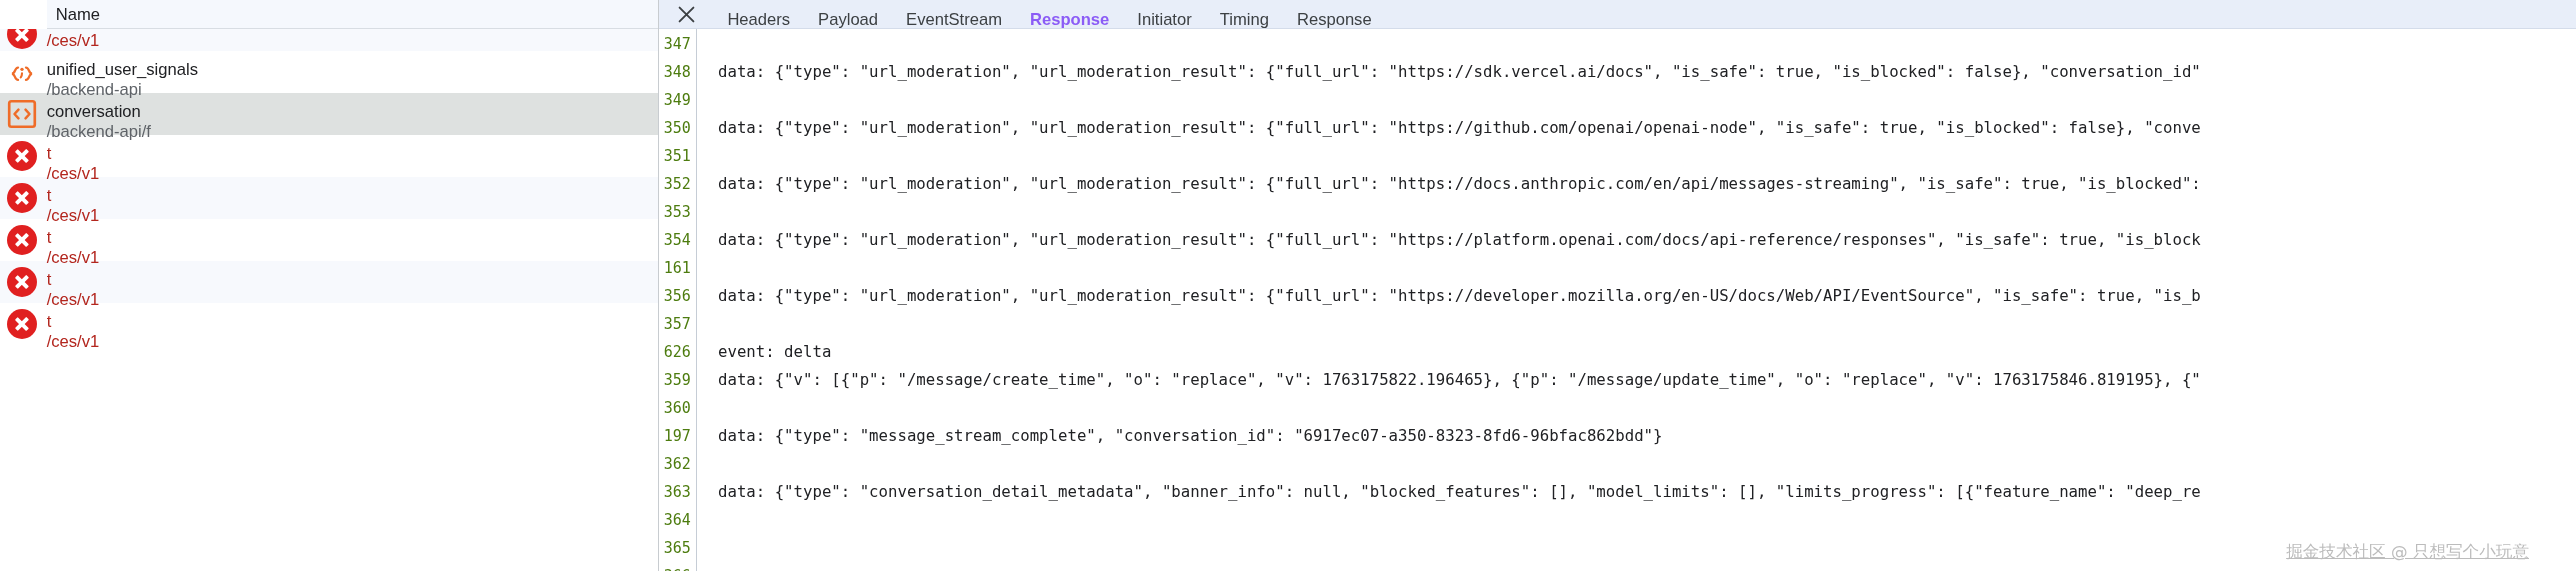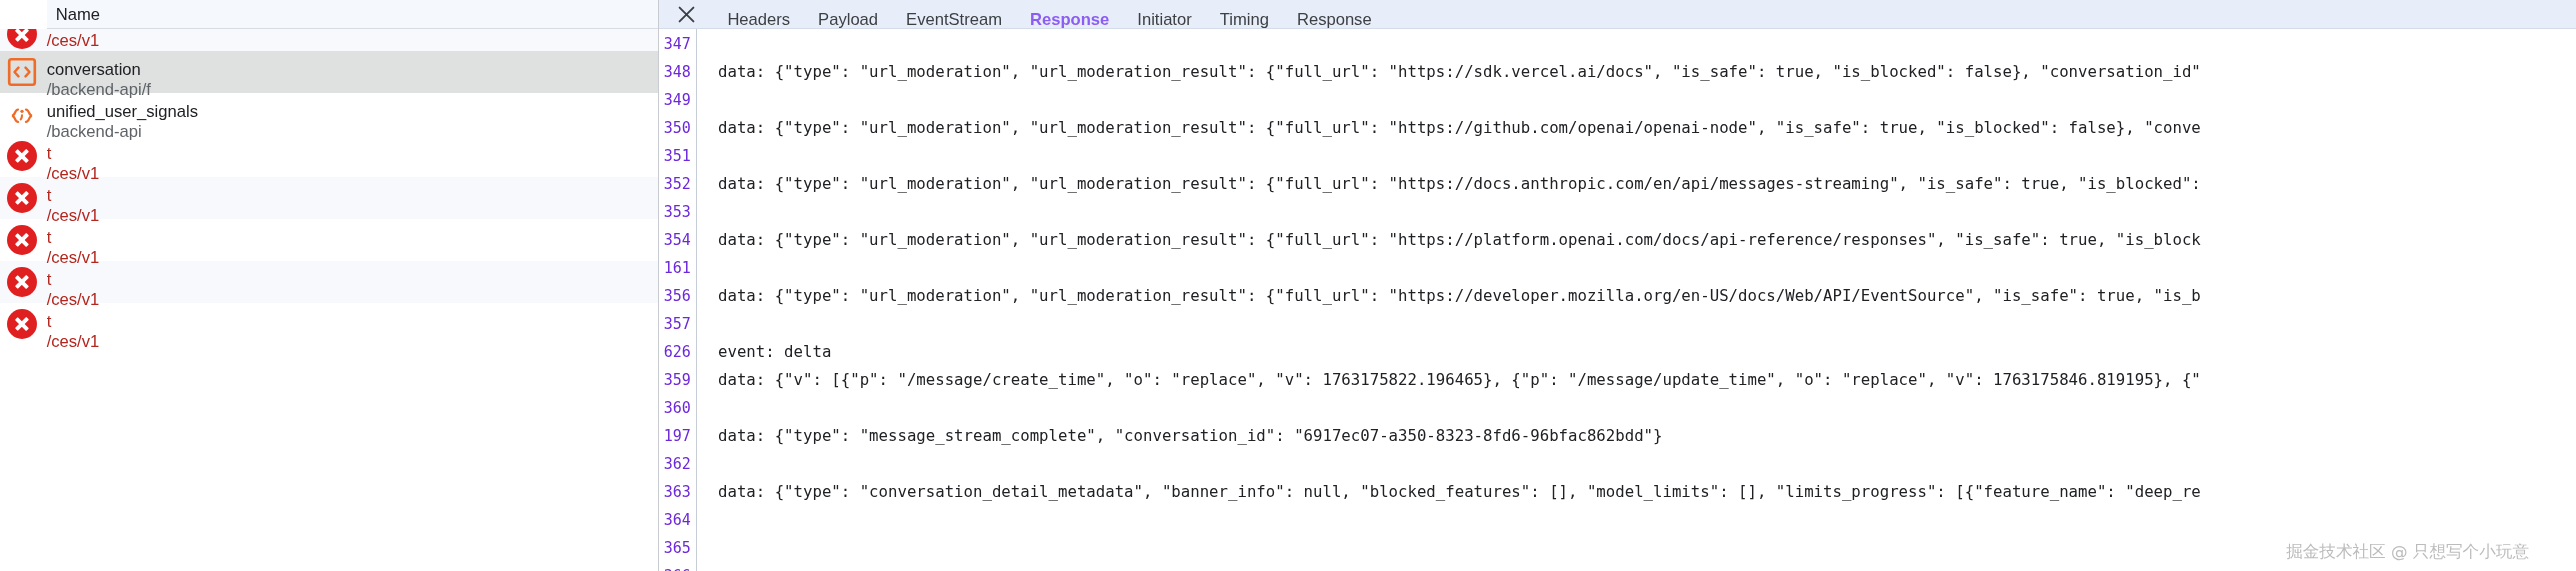--- a/index.html
+++ b/index.html
@@ -114,21 +114,21 @@
     border-right:0.9px solid #c6cdd6;
     box-sizing:border-box;
     padding-top:0.9px;
     text-align:right;
     position:relative;
   }
   .gutter .ln{
     font-family:"DejaVu Sans Mono","Liberation Mono",monospace;
     font-size:15px;
     line-height:28px;height:28px;
-    color:#6d28d9;
+    color:#4d7c0f;
     padding-right:5.2px;
     white-space:nowrap;
   }
   .code-lines{
     flex:1 1 auto;padding-top:0.9px;padding-left:21px;
     overflow:hidden;position:relative;
   }
   .code-lines .cl{
     font-family:"DejaVu Sans Mono","Liberation Mono",monospace;
     font-size:15.7px;
@@ -138,59 +138,60 @@
     overflow:hidden;
   }
 
   .watermark{
     position:absolute;right:47px;bottom:8.7px;
     font-size:16.6px;color:#bcbcbc;
     font-family:"DejaVu Sans","Liberation Sans",sans-serif;
     white-space:nowrap;
     pointer-events:none;
     text-shadow:0 0.9px 0 rgba(255,255,255,.9);
+    text-decoration:underline;
   }
 </style>
 </head>
 <body>
 
 <div class="app">
 
   <div class="left-panel">
     <div class="left-header">Name</div>
     <div class="req-list" id="req-list">
         <div class="req-row alt partial">
           <div class="req-icon">
             <span class="icon-error" style="margin-top: -9.6px;"></span>
           </div>
           <div class="req-text">
             <div class="req-path err">/ces/v1</div>
-          </div>
-        </div>
-        <div class="req-row selected">
-          <div class="req-icon"><span><svg class="icon-doc" viewBox="0 0 34 34" aria-hidden="true">
-                <rect x="2.5" y="2.5" width="29" height="29" rx="2.5" fill="none" stroke="#ef6c28" stroke-width="3"></rect>
-                <path d="M13 12 L8.5 17 L13 22" fill="none" stroke="#ef6c28" stroke-width="2.8" stroke-linecap="round" stroke-linejoin="round"></path>
-                <path d="M21 12 L25.5 17 L21 22" fill="none" stroke="#ef6c28" stroke-width="2.8" stroke-linecap="round" stroke-linejoin="round"></path>
-              </svg></span></div>
-          <div class="req-text">
-            <div class="req-name">conversation</div>
-            <div class="req-path">/backend-api/f</div>
           </div>
         </div>
         <div class="req-row">
           <div class="req-icon"><span><svg class="icon-json" viewBox="0 0 34 34" aria-hidden="true">
                 <path d="M12.5 5 C8.5 5 9.5 12 5.5 12 C9.5 12 8.5 19 12.5 19" fill="none" stroke="#ef6c28" stroke-width="2.6" stroke-linecap="round" transform="translate(0,7)"></path>
                 <path d="M21.5 5 C25.5 5 24.5 12 28.5 12 C24.5 12 25.5 19 21.5 19" fill="none" stroke="#ef6c28" stroke-width="2.6" stroke-linecap="round" transform="translate(0,7)"></path>
                 <circle cx="17" cy="14" r="1.9" fill="#ef6c28"></circle>
                 <path d="M17 18.5 c0 2.2 -0.4 3.4 -1.4 4.6" fill="none" stroke="#ef6c28" stroke-width="2.4" stroke-linecap="round"></path>
               </svg></span></div>
           <div class="req-text">
             <div class="req-name">unified_user_signals</div>
             <div class="req-path">/backend-api</div>
+          </div>
+        </div>
+        <div class="req-row selected">
+          <div class="req-icon"><span><svg class="icon-doc" viewBox="0 0 34 34" aria-hidden="true">
+                <rect x="2.5" y="2.5" width="29" height="29" rx="2.5" fill="none" stroke="#ef6c28" stroke-width="3"></rect>
+                <path d="M13 12 L8.5 17 L13 22" fill="none" stroke="#ef6c28" stroke-width="2.8" stroke-linecap="round" stroke-linejoin="round"></path>
+                <path d="M21 12 L25.5 17 L21 22" fill="none" stroke="#ef6c28" stroke-width="2.8" stroke-linecap="round" stroke-linejoin="round"></path>
+              </svg></span></div>
+          <div class="req-text">
+            <div class="req-name">conversation</div>
+            <div class="req-path">/backend-api/f</div>
           </div>
         </div>
         <div class="req-row">
           <div class="req-icon">
             <span class="icon-error"></span>
           </div>
           <div class="req-text">
             <div class="req-name err">t</div>
             <div class="req-path err">/ces/v1</div>
           </div>

